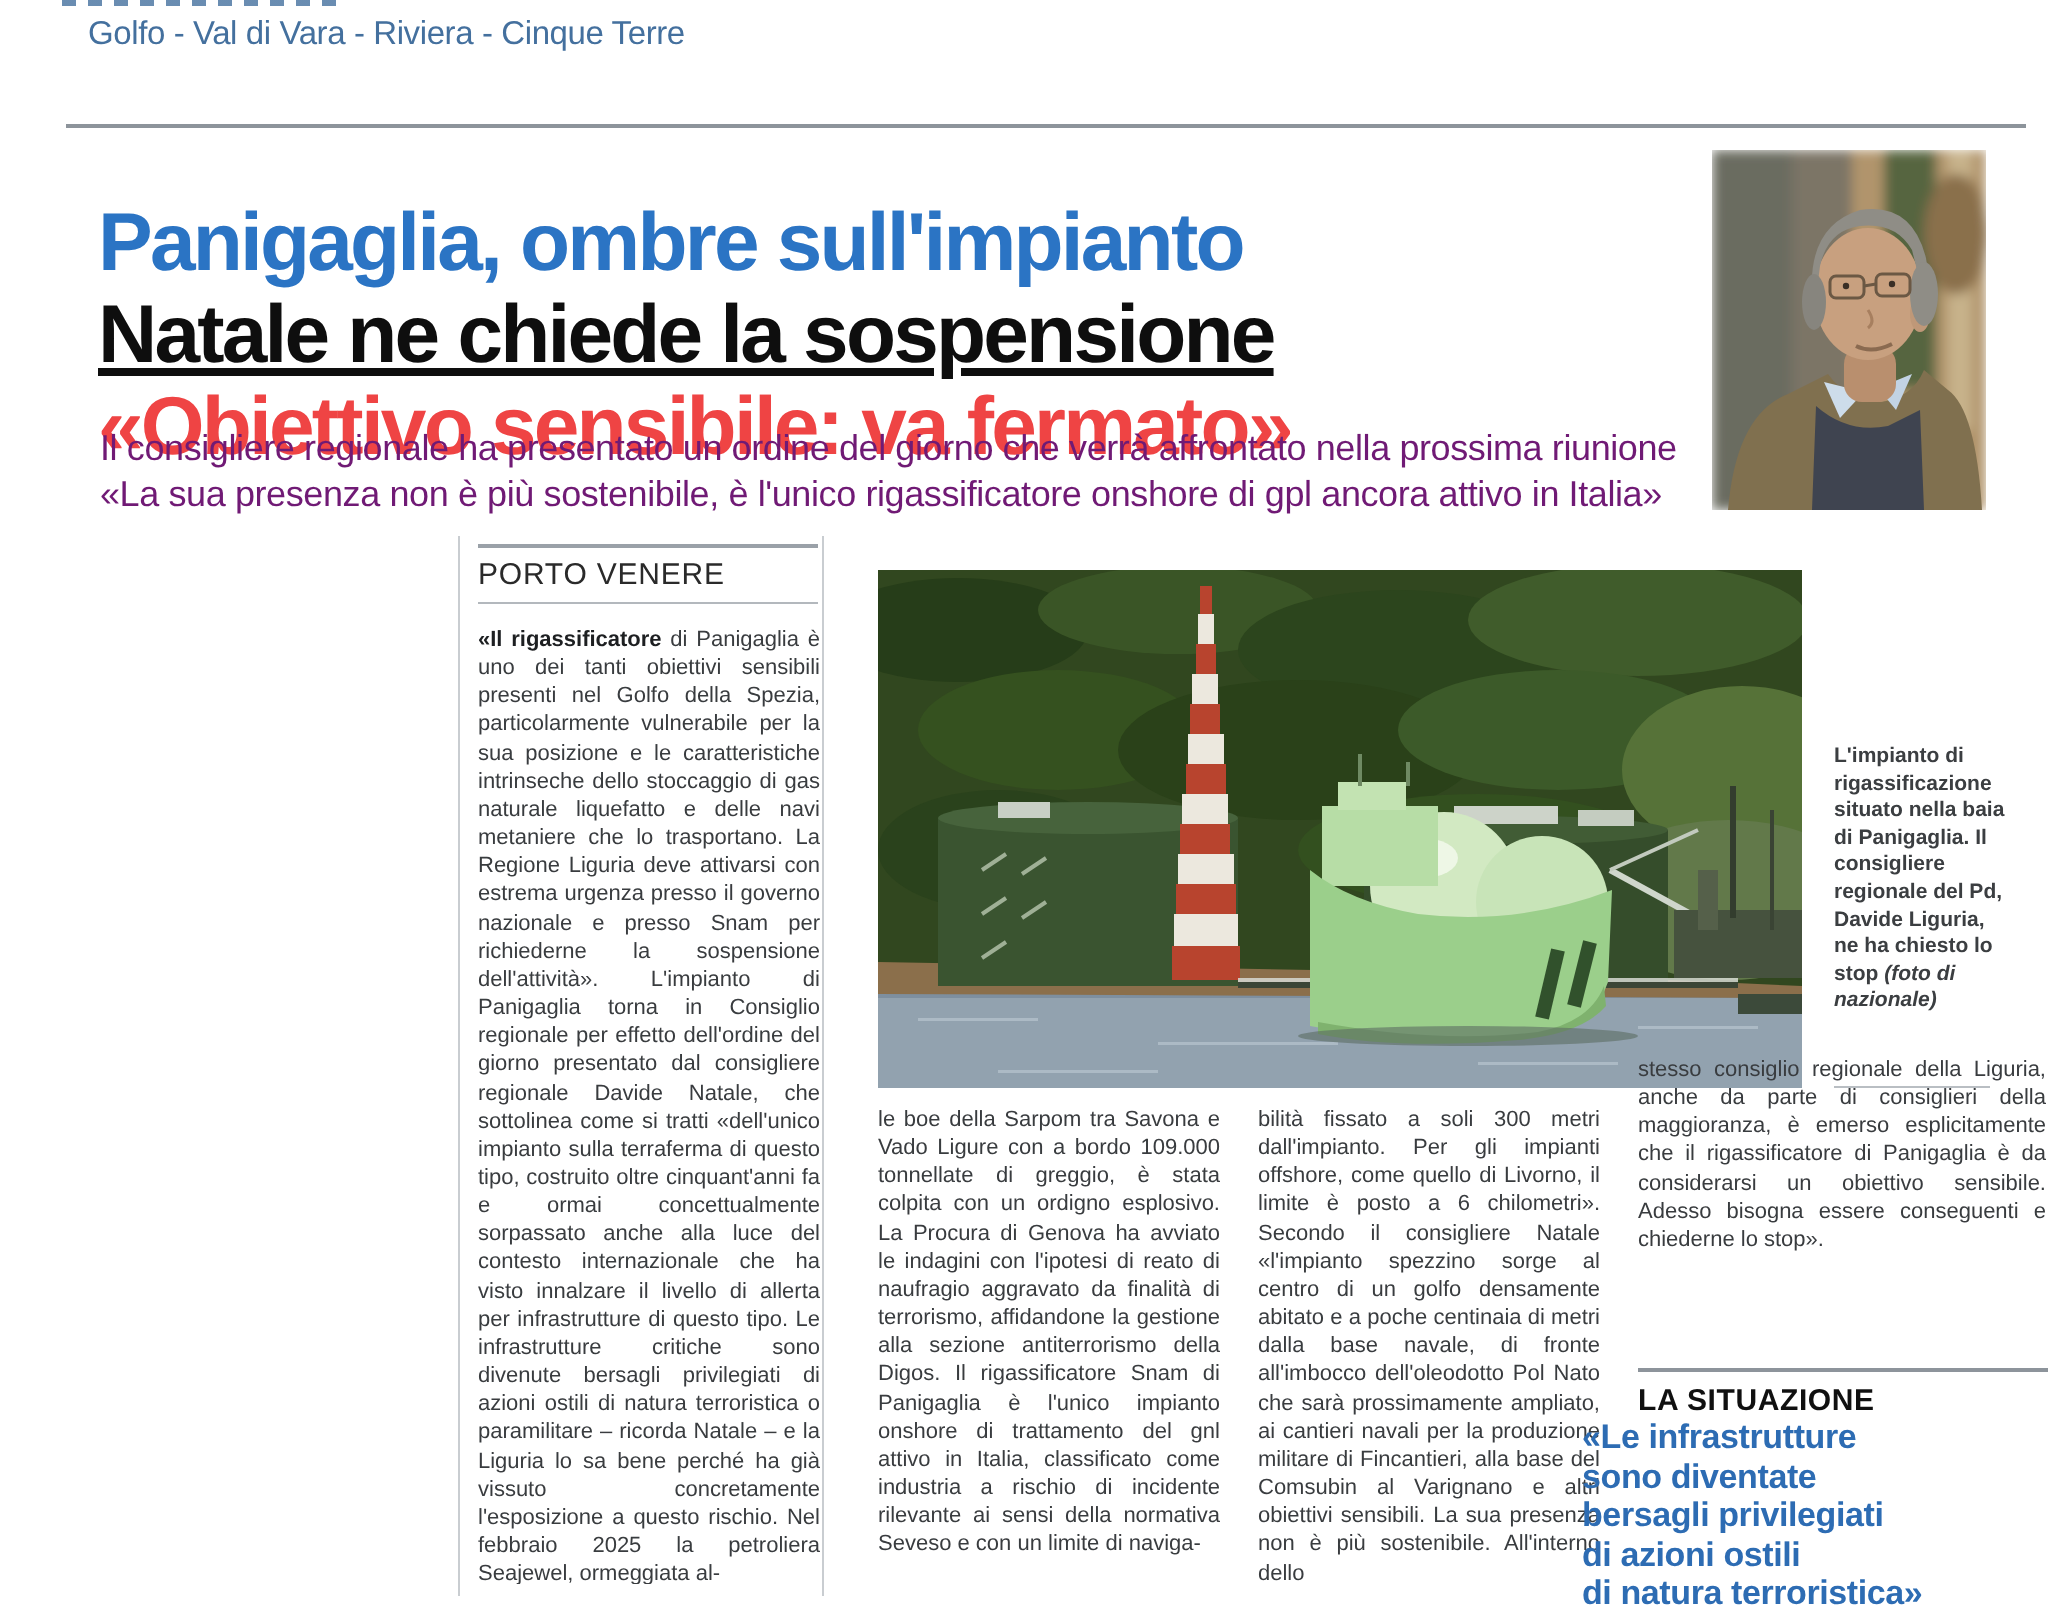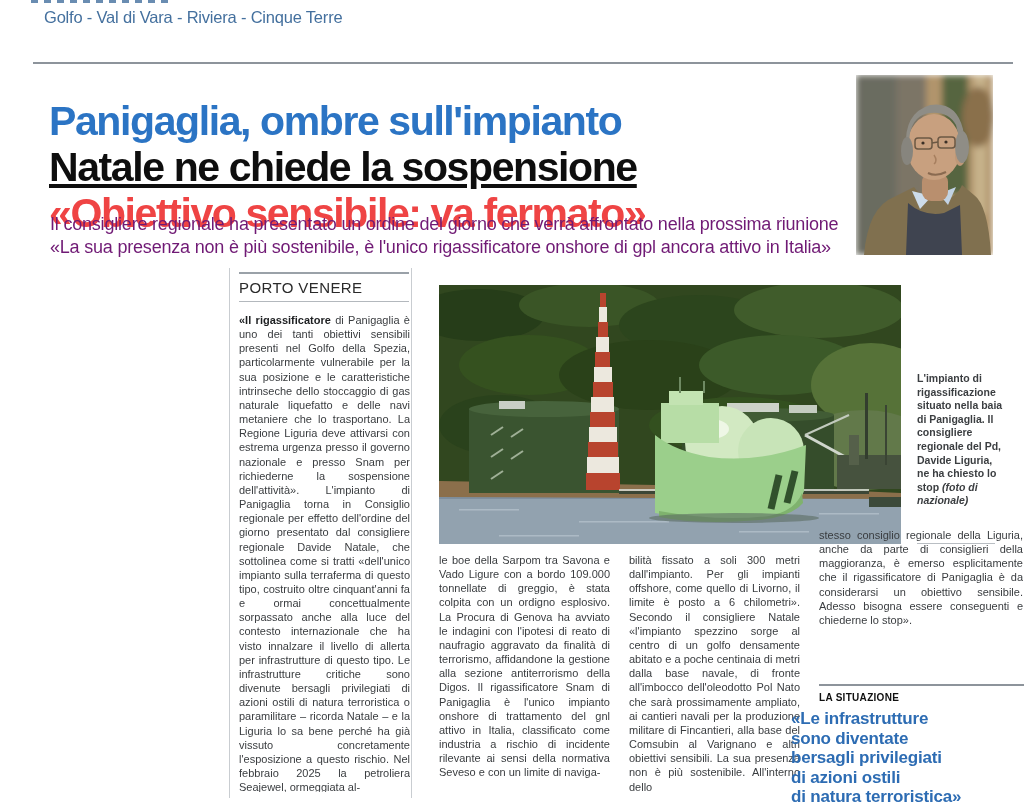--- a/index.html
+++ b/index.html
@@ -45,21 +45,21 @@
   .col3{left:618px;top:553px;width:171px;height:240px;}
   .col4{left:808px;top:528px;width:204px;height:122px;}
   .lead-bold{font-weight:bold;color:#1d1f21;}
   .caption{
     left:906px;top:372px;width:86px;font-size:10.5px;line-height:13.6px;
     color:#3b3e41;font-weight:bold;text-align:left;
   }
   .caption .credit{font-weight:bold;font-style:italic;}
   .caption-rule{left:906px;top:543px;width:78px;height:1px;background:#b9bec3;}
   .box-rule{left:808px;top:684px;width:206px;height:2px;background:#8d949b;}
-  .kicker{left:808px;top:692px;font-size:10px;font-weight:bold;color:#101010;letter-spacing:0.3px;}
+  .kicker{left:808px;top:692px;font-size:15px;font-weight:bold;color:#101010;letter-spacing:0.3px;}
   .quote{
     left:780px;top:709px;font-size:17px;line-height:19.5px;font-weight:bold;
     color:var(--quote-blue);letter-spacing:-0.2px;
   }
 </style>
 </head>
 <body>
 
 <div class="page">
 

